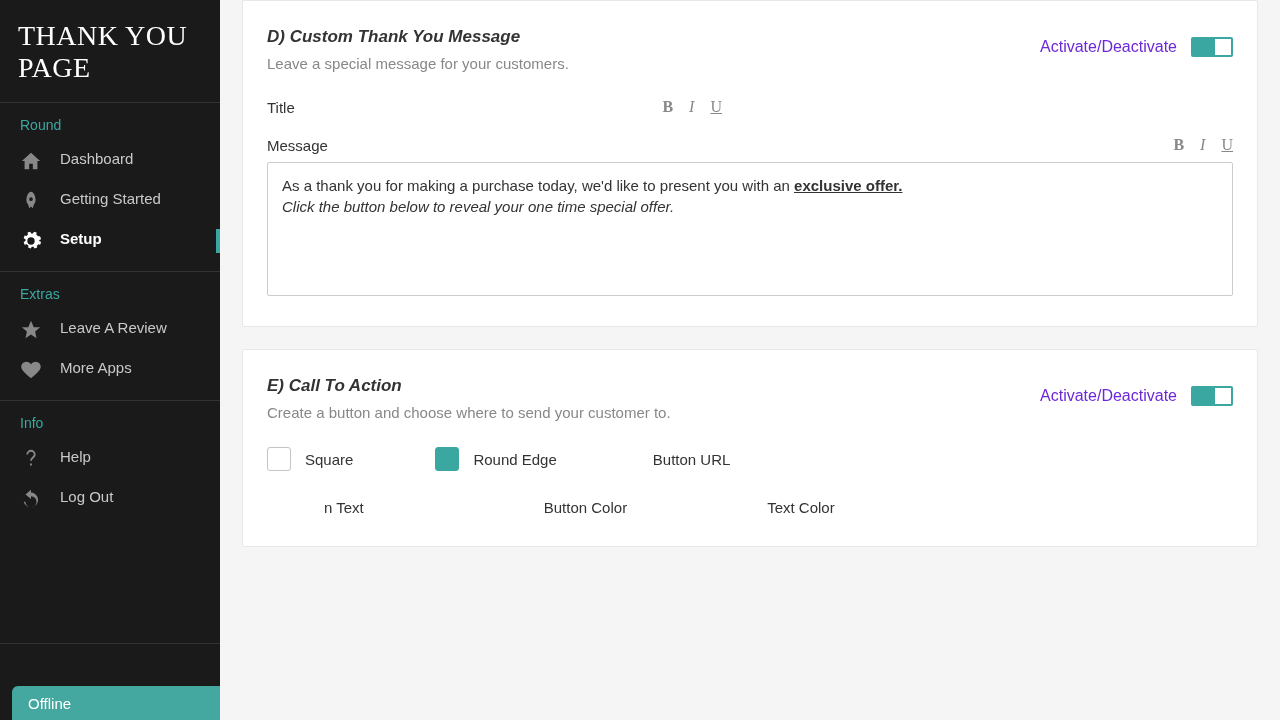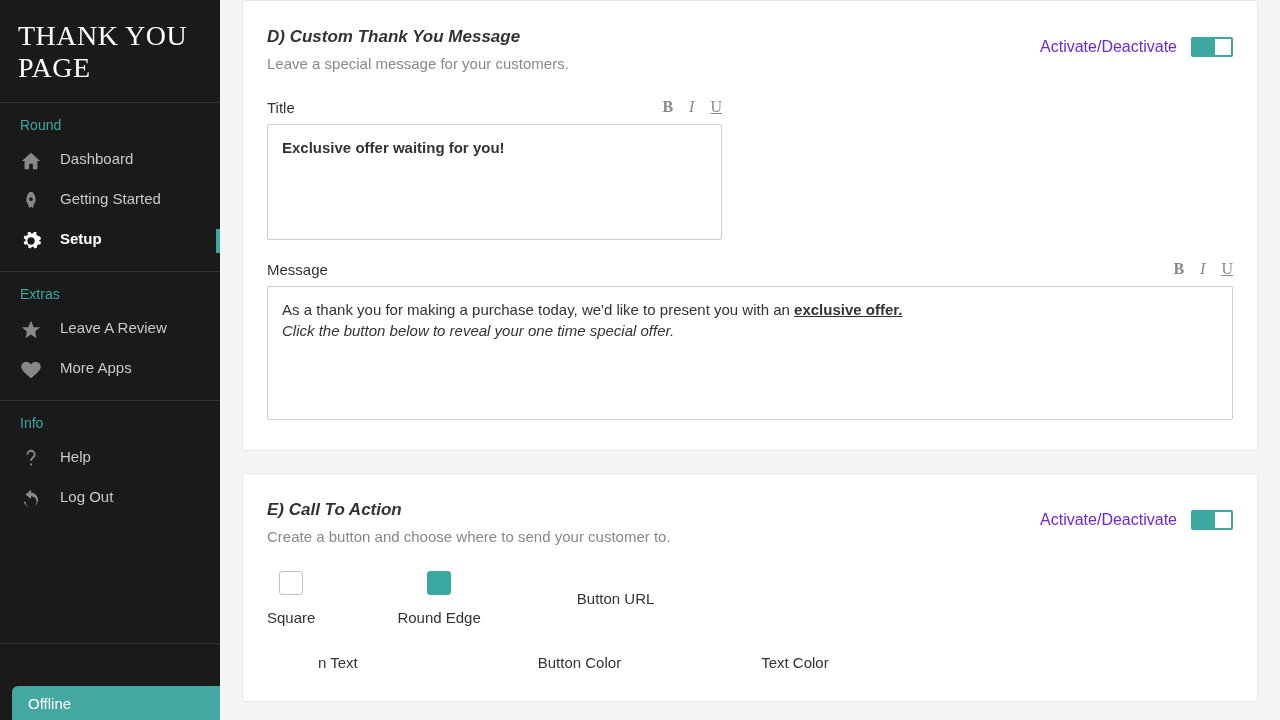--- a/index.html
+++ b/index.html
@@ -49,21 +49,21 @@
   .fmt-btn { cursor: pointer; }
   
   .editor { border: 1px solid #ccc; border-radius: 2px; padding: 12px 14px; background: #fff; font-size: 15px; color: #333; line-height: 1.4; }
   .editor.title-box { width: 455px; height: 116px; }
   .editor.msg-box { width: 100%; height: 134px; }
   .editor strong { font-weight: 700; }
   .editor em { font-style: italic; }
   .editor .ul { text-decoration: underline; font-weight: 700; }
   
   .cta-row1 { display: flex; align-items: center; gap: 26px; margin-top: 10px; }
-  .shape-opt { display: flex; align-items: center; gap: 14px; font-size: 15px; color: #333; flex-direction: column; }
+  .shape-opt { display: flex; align-items: center; gap: 14px; font-size: 15px; color: #333; }
   .chk { width: 24px; height: 24px; border: 1px solid #c4c4c4; border-radius: 3px; background: #fff; }
   .chk.checked { background: #3aa7a0; border-color: #3aa7a0; }
   .url-input { border: 1px solid #ccc; padding: 10px 14px; font-size: 15px; width: 215px; }
   
   .cta-row2 { display: flex; gap: 80px; margin-top: 28px; font-size: 15px; color: #333; padding-left: 42px; }
   .cta-row2 > div:nth-child(2) { margin-left: 100px; }
   .cta-row2 > div:nth-child(3) { margin-left: 60px; }
 </style>
 </head>
 <body>
@@ -164,23 +164,20 @@
 
     <div class="field-row">
       <div class="field-head" style="width:455px">
         <span class="field-label">Title</span>
         <div class="fmt-btns">
           <span class="fmt-btn fmt-b">B</span>
           <span class="fmt-btn fmt-i">I</span>
           <span class="fmt-btn fmt-u">U</span>
         </div>
       </div>
-      <div class="editor title-box">
-        <strong>Exclusive offer waiting for you!</strong>
-      </div>
     </div>
 
     <div class="field-row" style="margin-bottom:0">
       <div class="field-head">
         <span class="field-label">Message</span>
         <div class="fmt-btns">
           <span class="fmt-btn fmt-b">B</span>
           <span class="fmt-btn fmt-i">I</span>
           <span class="fmt-btn fmt-u">U</span>
         </div>
@@ -210,19 +207,19 @@
         <span>Square</span>
       </div>
       <div class="shape-opt" style="margin-left:56px">
         <div class="chk checked"></div>
         <span>Round Edge</span>
       </div>
       <span class="field-label" style="margin-left:70px">Button URL</span>
     </div>
 
     <div class="cta-row2">
-      <div style="margin-left:9px">n Text</div>
+      <div style="margin-left:15px">n Text</div>
       <div>Button Color</div>
       <div>Text Color</div>
     </div>
   </div>
 
 </div>
 
 </body></html>

